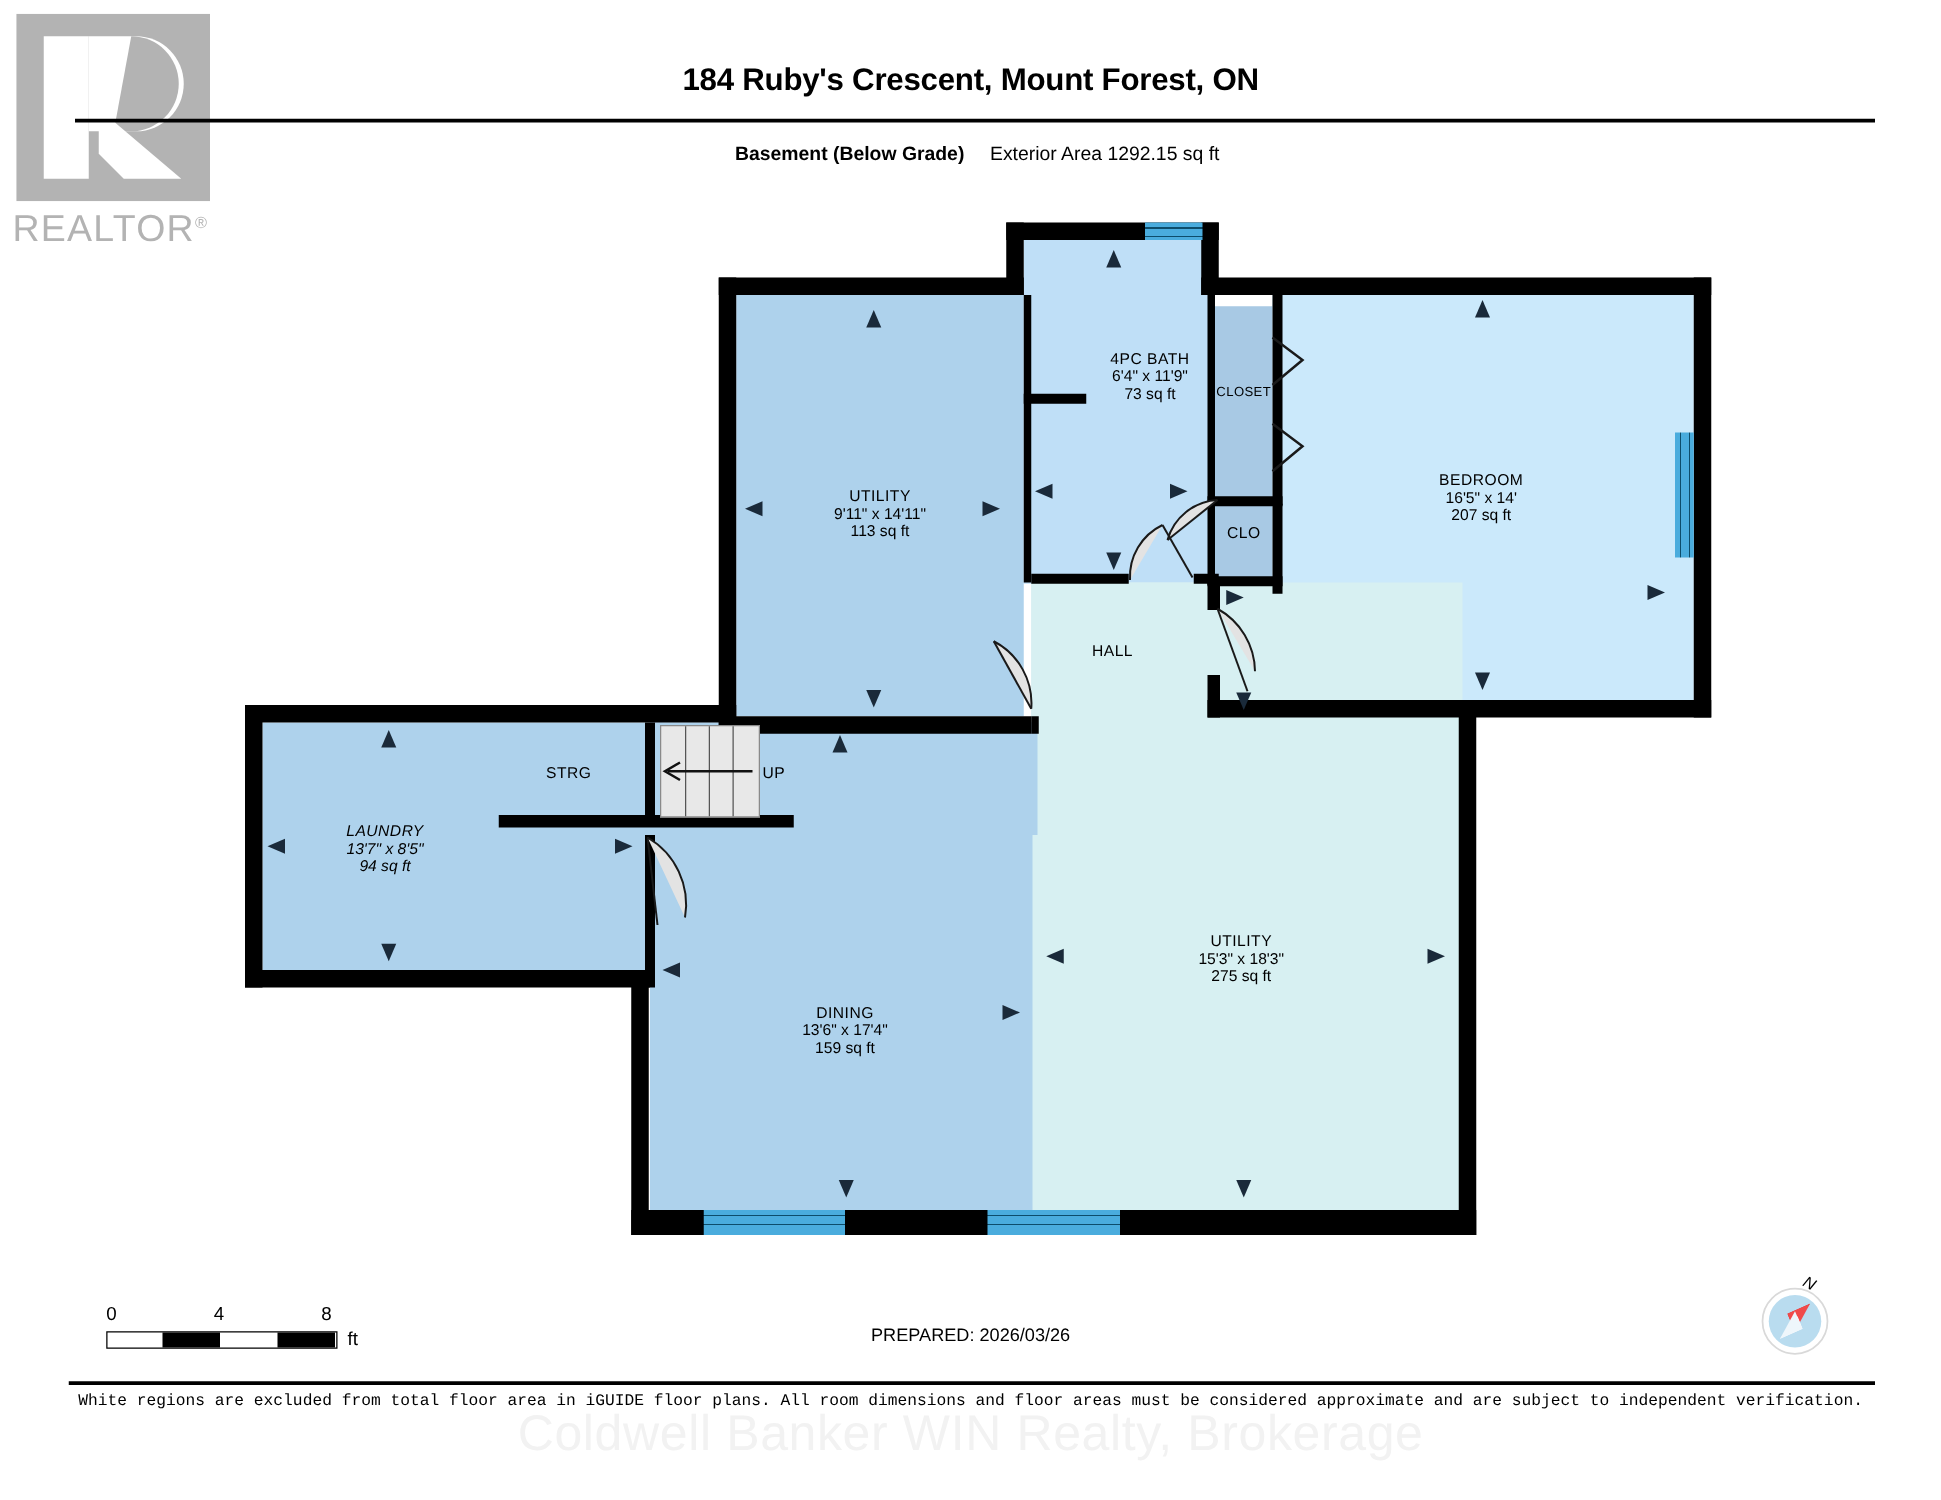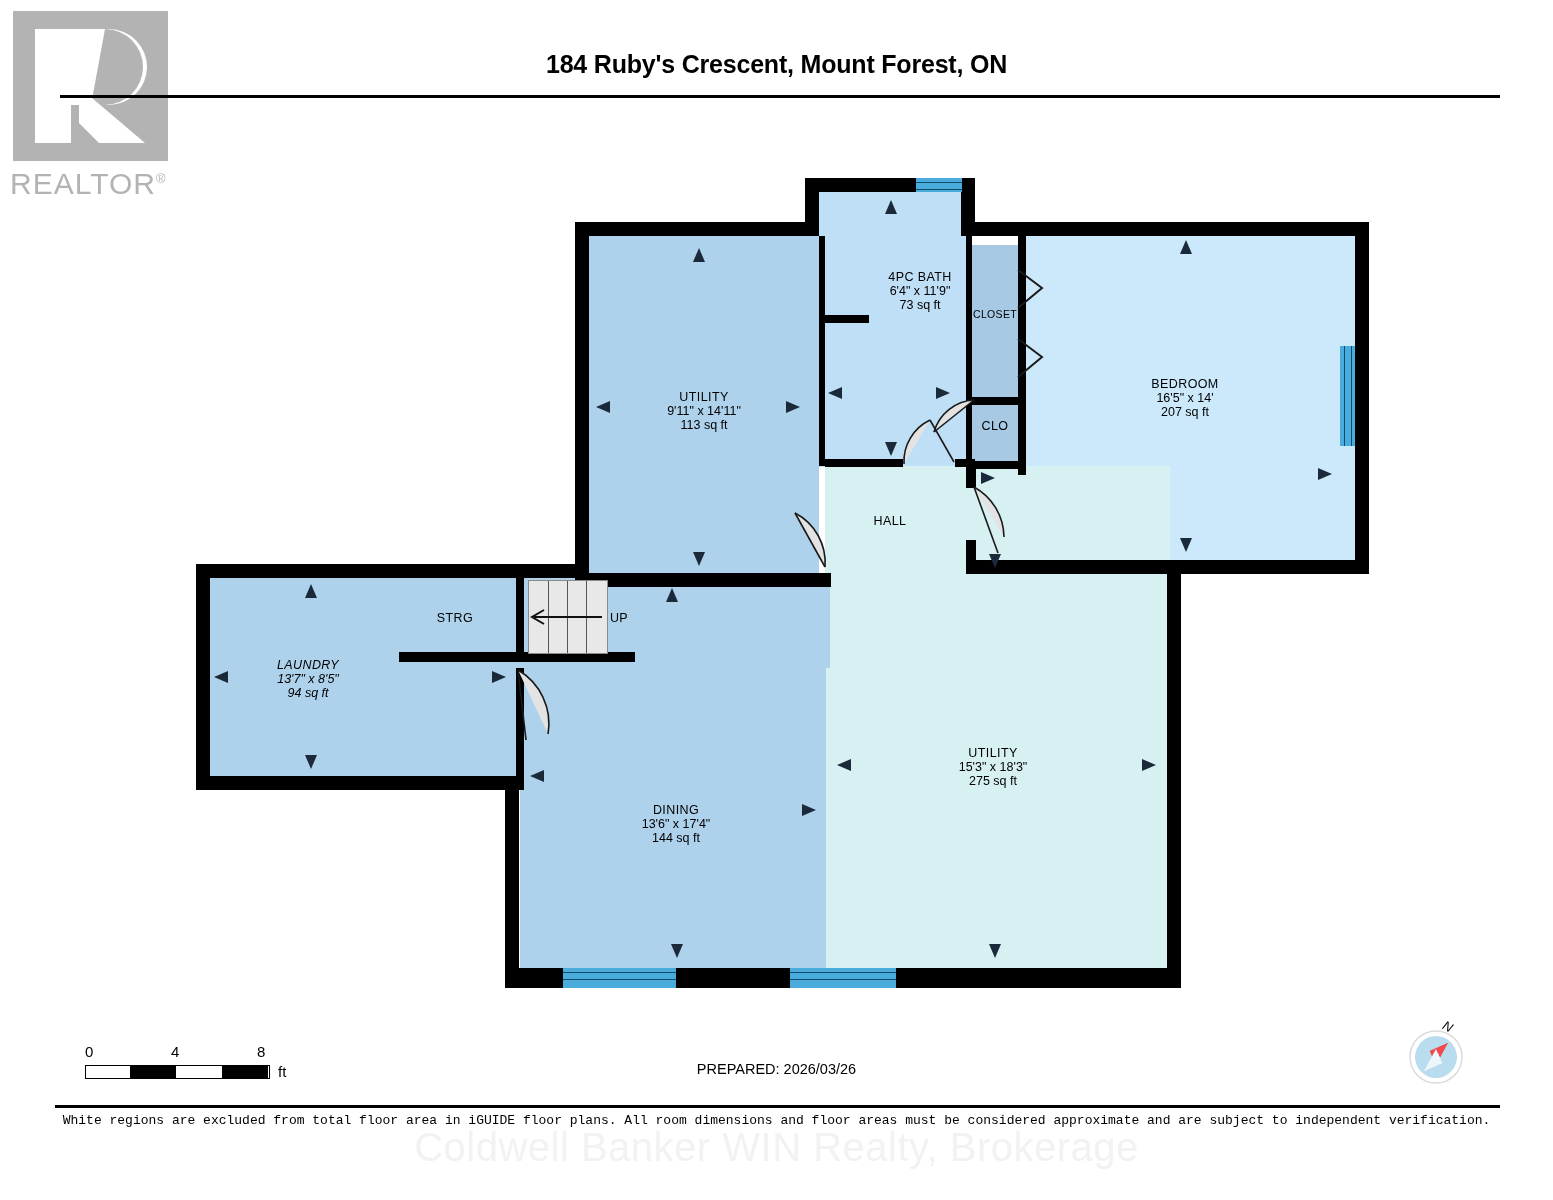--- a/index.html
+++ b/index.html
@@ -68,20 +68,24 @@
     <path d="M58 18 H96 a38 38 0 0 1 0 76 H58 Z" fill="#ffffff"></path>
     <path d="M92 18 a38 38 0 0 1 0 76 H78 Z" fill="#b3b3b3"></path>
     <path d="M66 76 L132 132 H86 L66 112 Z" fill="#ffffff"></path>
   </svg>
   <div id="realtor-word"><span>REALTOR</span><sup>®</sup></div>
 </div>
 
 <div id="plan-title">184 Ruby's Crescent, Mount Forest, ON</div>
 <div id="title-rule"></div>
 <div id="meta-block">
+  <div class="meta-row">
+    <span id="meta-level">Basement (Below Grade)</span>
+    <span class="meta-val">Exterior Area 1292.15 sq ft</span>
+  </div>
 </div>
 
 <div id="floorplan">
 
   <div class="region" style="left:589px;top:235px;width:230px;height:338px;background:#aed2ec;"></div>
 
   <div class="region" style="left:819px;top:190px;width:143px;height:56px;background:#bfdff7;"></div>
   <div class="region" style="left:819px;top:235px;width:153px;height:232px;background:#bfdff7;"></div>
 
   <div class="region" style="left:972px;top:245px;width:46px;height:158px;background:#a8c9e4;"></div>
@@ -188,21 +192,21 @@
   <svg class="door-swing" style="left:528px;top:608px;width:78px;height:18px;" viewBox="0 0 78 18">
     <line x1="6" y1="9" x2="74" y2="9" stroke="#111" stroke-width="2"></line>
     <polyline points="16,2 4,9 16,16" fill="none" stroke="#111" stroke-width="2"></polyline>
   </svg>
 
   <div class="label" style="left:629px;top:390px;width:150px;">
     <div class="nm">UTILITY</div>
     <div class="dim">9'11" x 14'11"</div>
     <div class="sq">113 sq ft</div>
   </div>
-  <div class="label" style="left:845px;top:270px;width:150px;">
+  <div class="label" style="left:845px;top:280px;width:150px;">
     <div class="nm">4PC BATH</div>
     <div class="dim">6'4" x 11'9"</div>
     <div class="sq">73 sq ft</div>
   </div>
   <div class="label small" style="left:955px;top:307px;width:80px;">
     <div class="nm">CLOSET</div>
   </div>
   <div class="label" style="left:960px;top:419px;width:70px;">
     <div class="nm">CLO</div>
   </div>
@@ -221,21 +225,21 @@
   </div>
   <div class="label" style="left:415px;top:611px;width:80px;">
     <div class="nm">STRG</div>
   </div>
   <div class="label" style="left:597px;top:611px;width:44px;">
     <div class="nm">UP</div>
   </div>
   <div class="label" style="left:601px;top:803px;width:150px;">
     <div class="nm">DINING</div>
     <div class="dim">13'6" x 17'4"</div>
-    <div class="sq">144 sq ft</div>
+    <div class="sq">159 sq ft</div>
   </div>
   <div class="label" style="left:918px;top:746px;width:150px;">
     <div class="nm">UTILITY</div>
     <div class="dim">15'3" x 18'3"</div>
     <div class="sq">275 sq ft</div>
   </div>
 
   <svg style="position:absolute;left:0;top:0;width:1553px;height:1030px;">
     <g fill="#1a2a3a">
 

